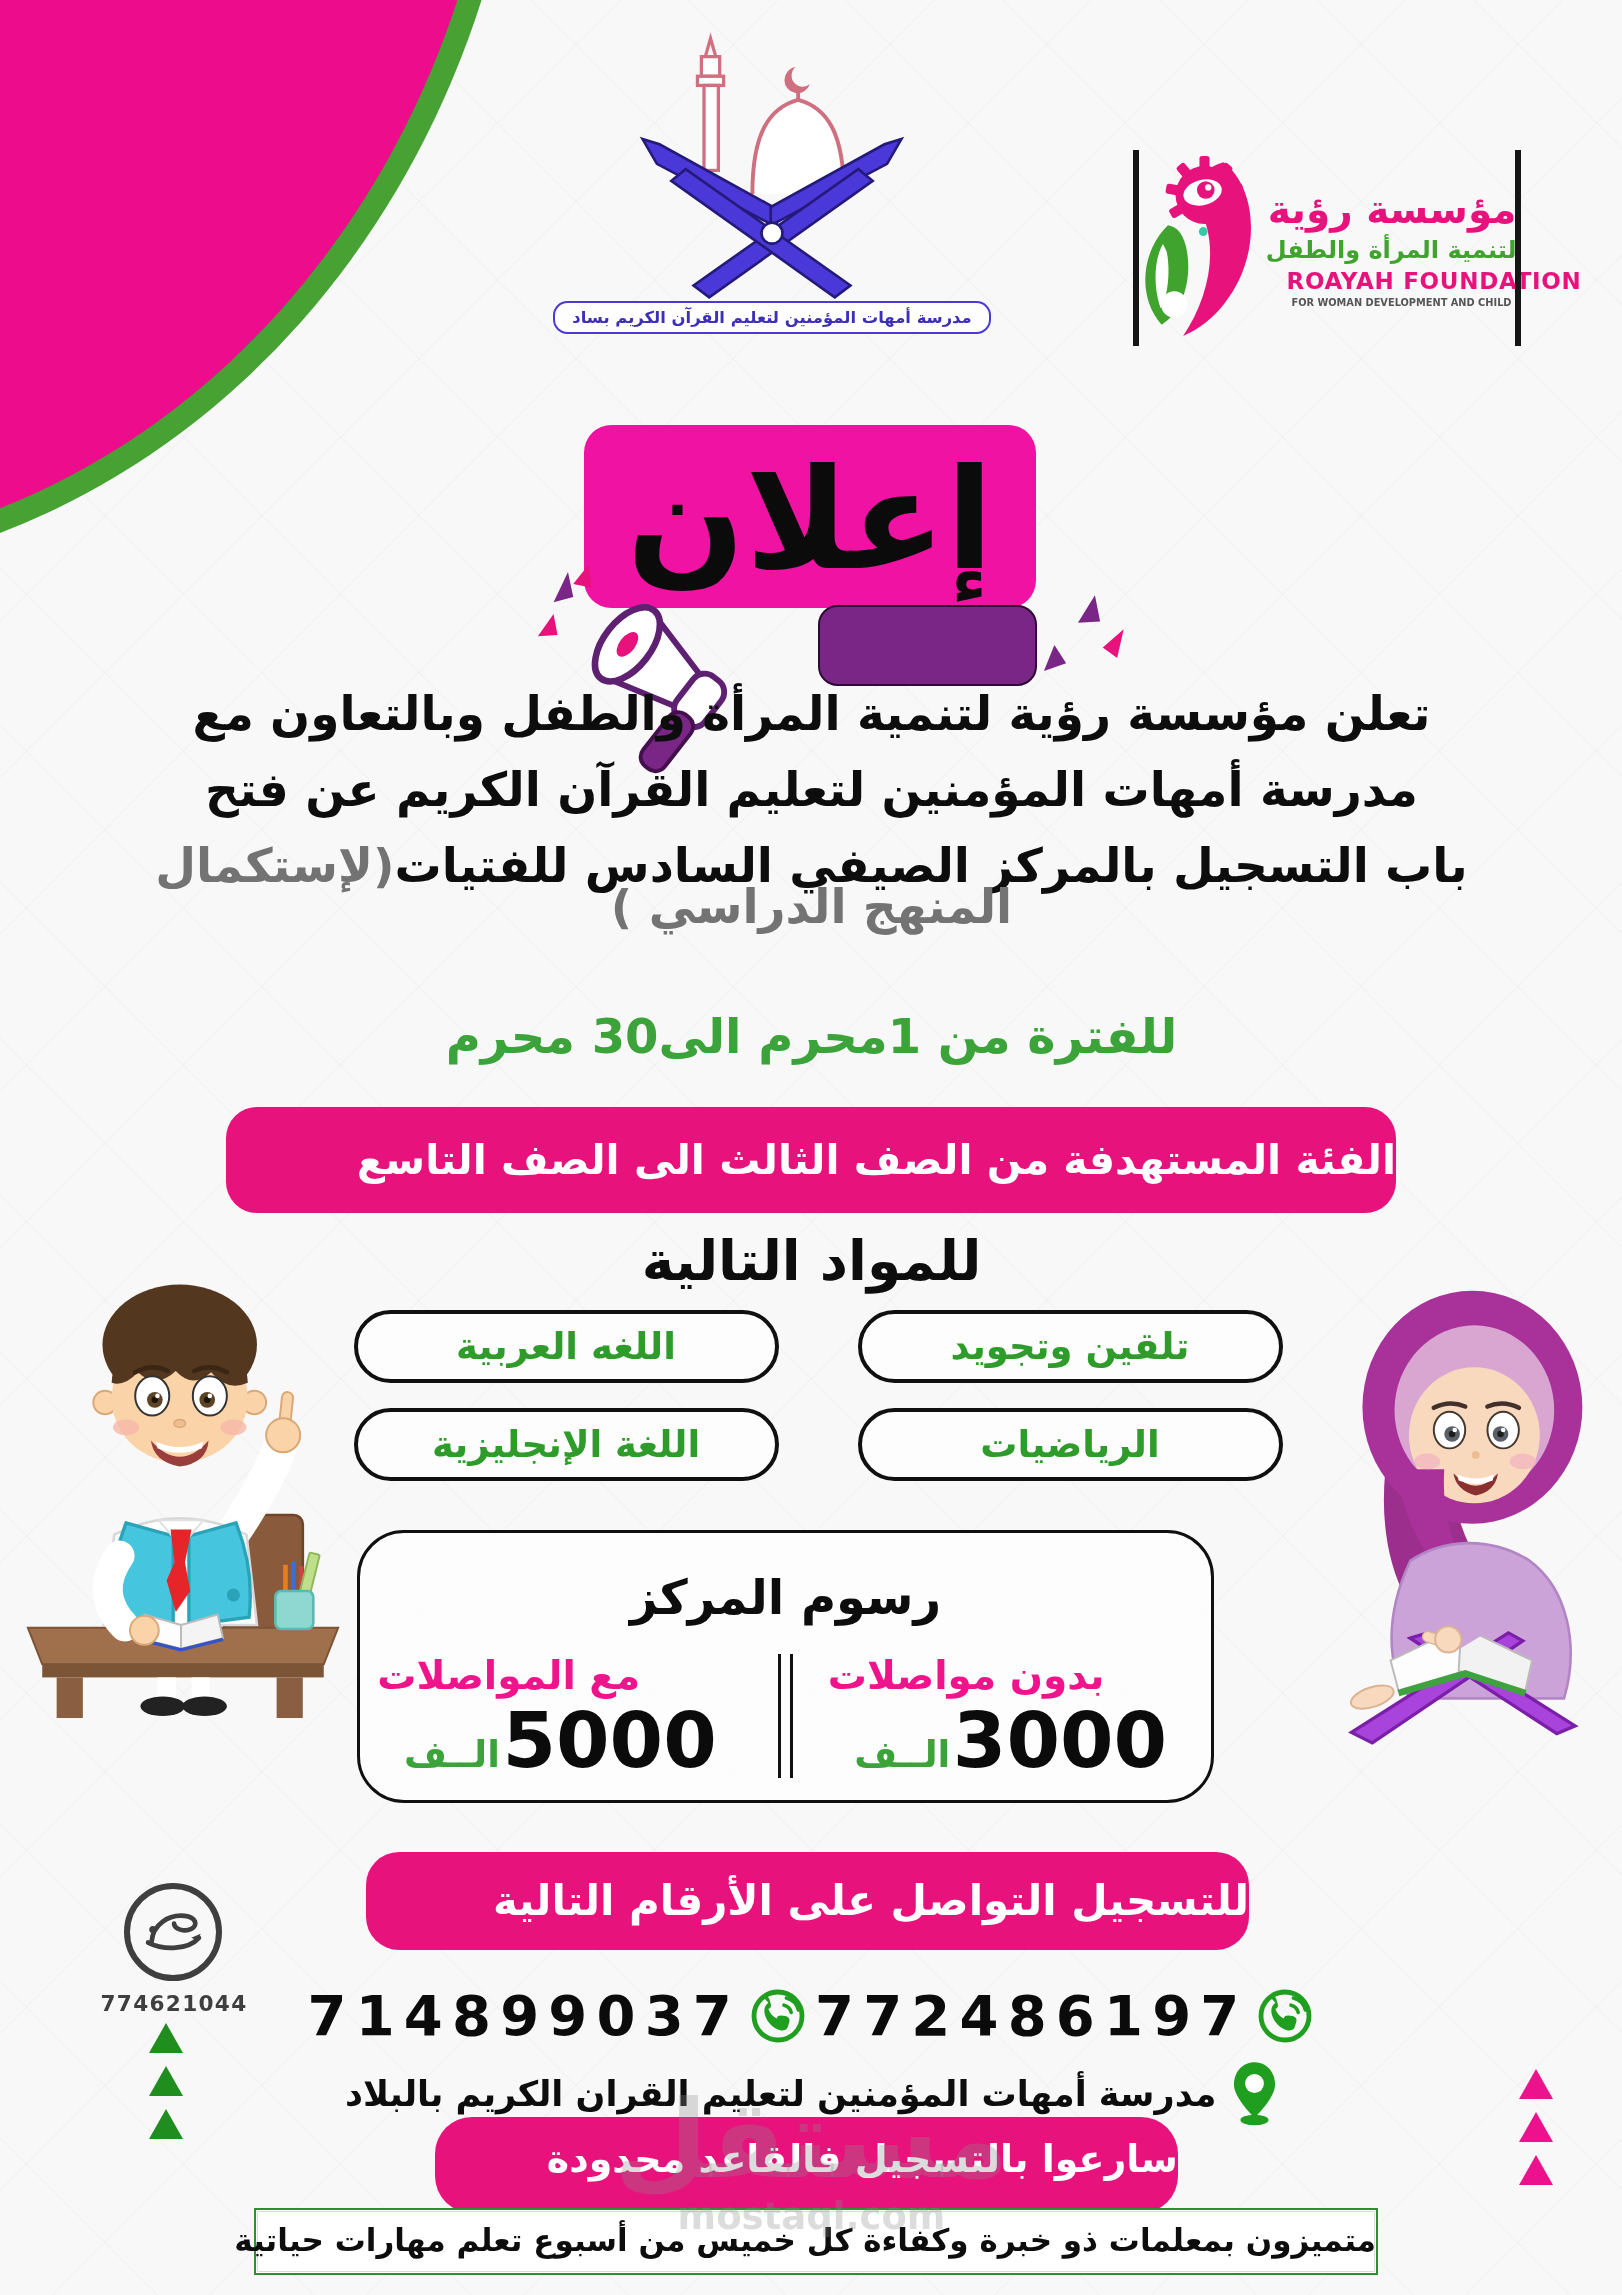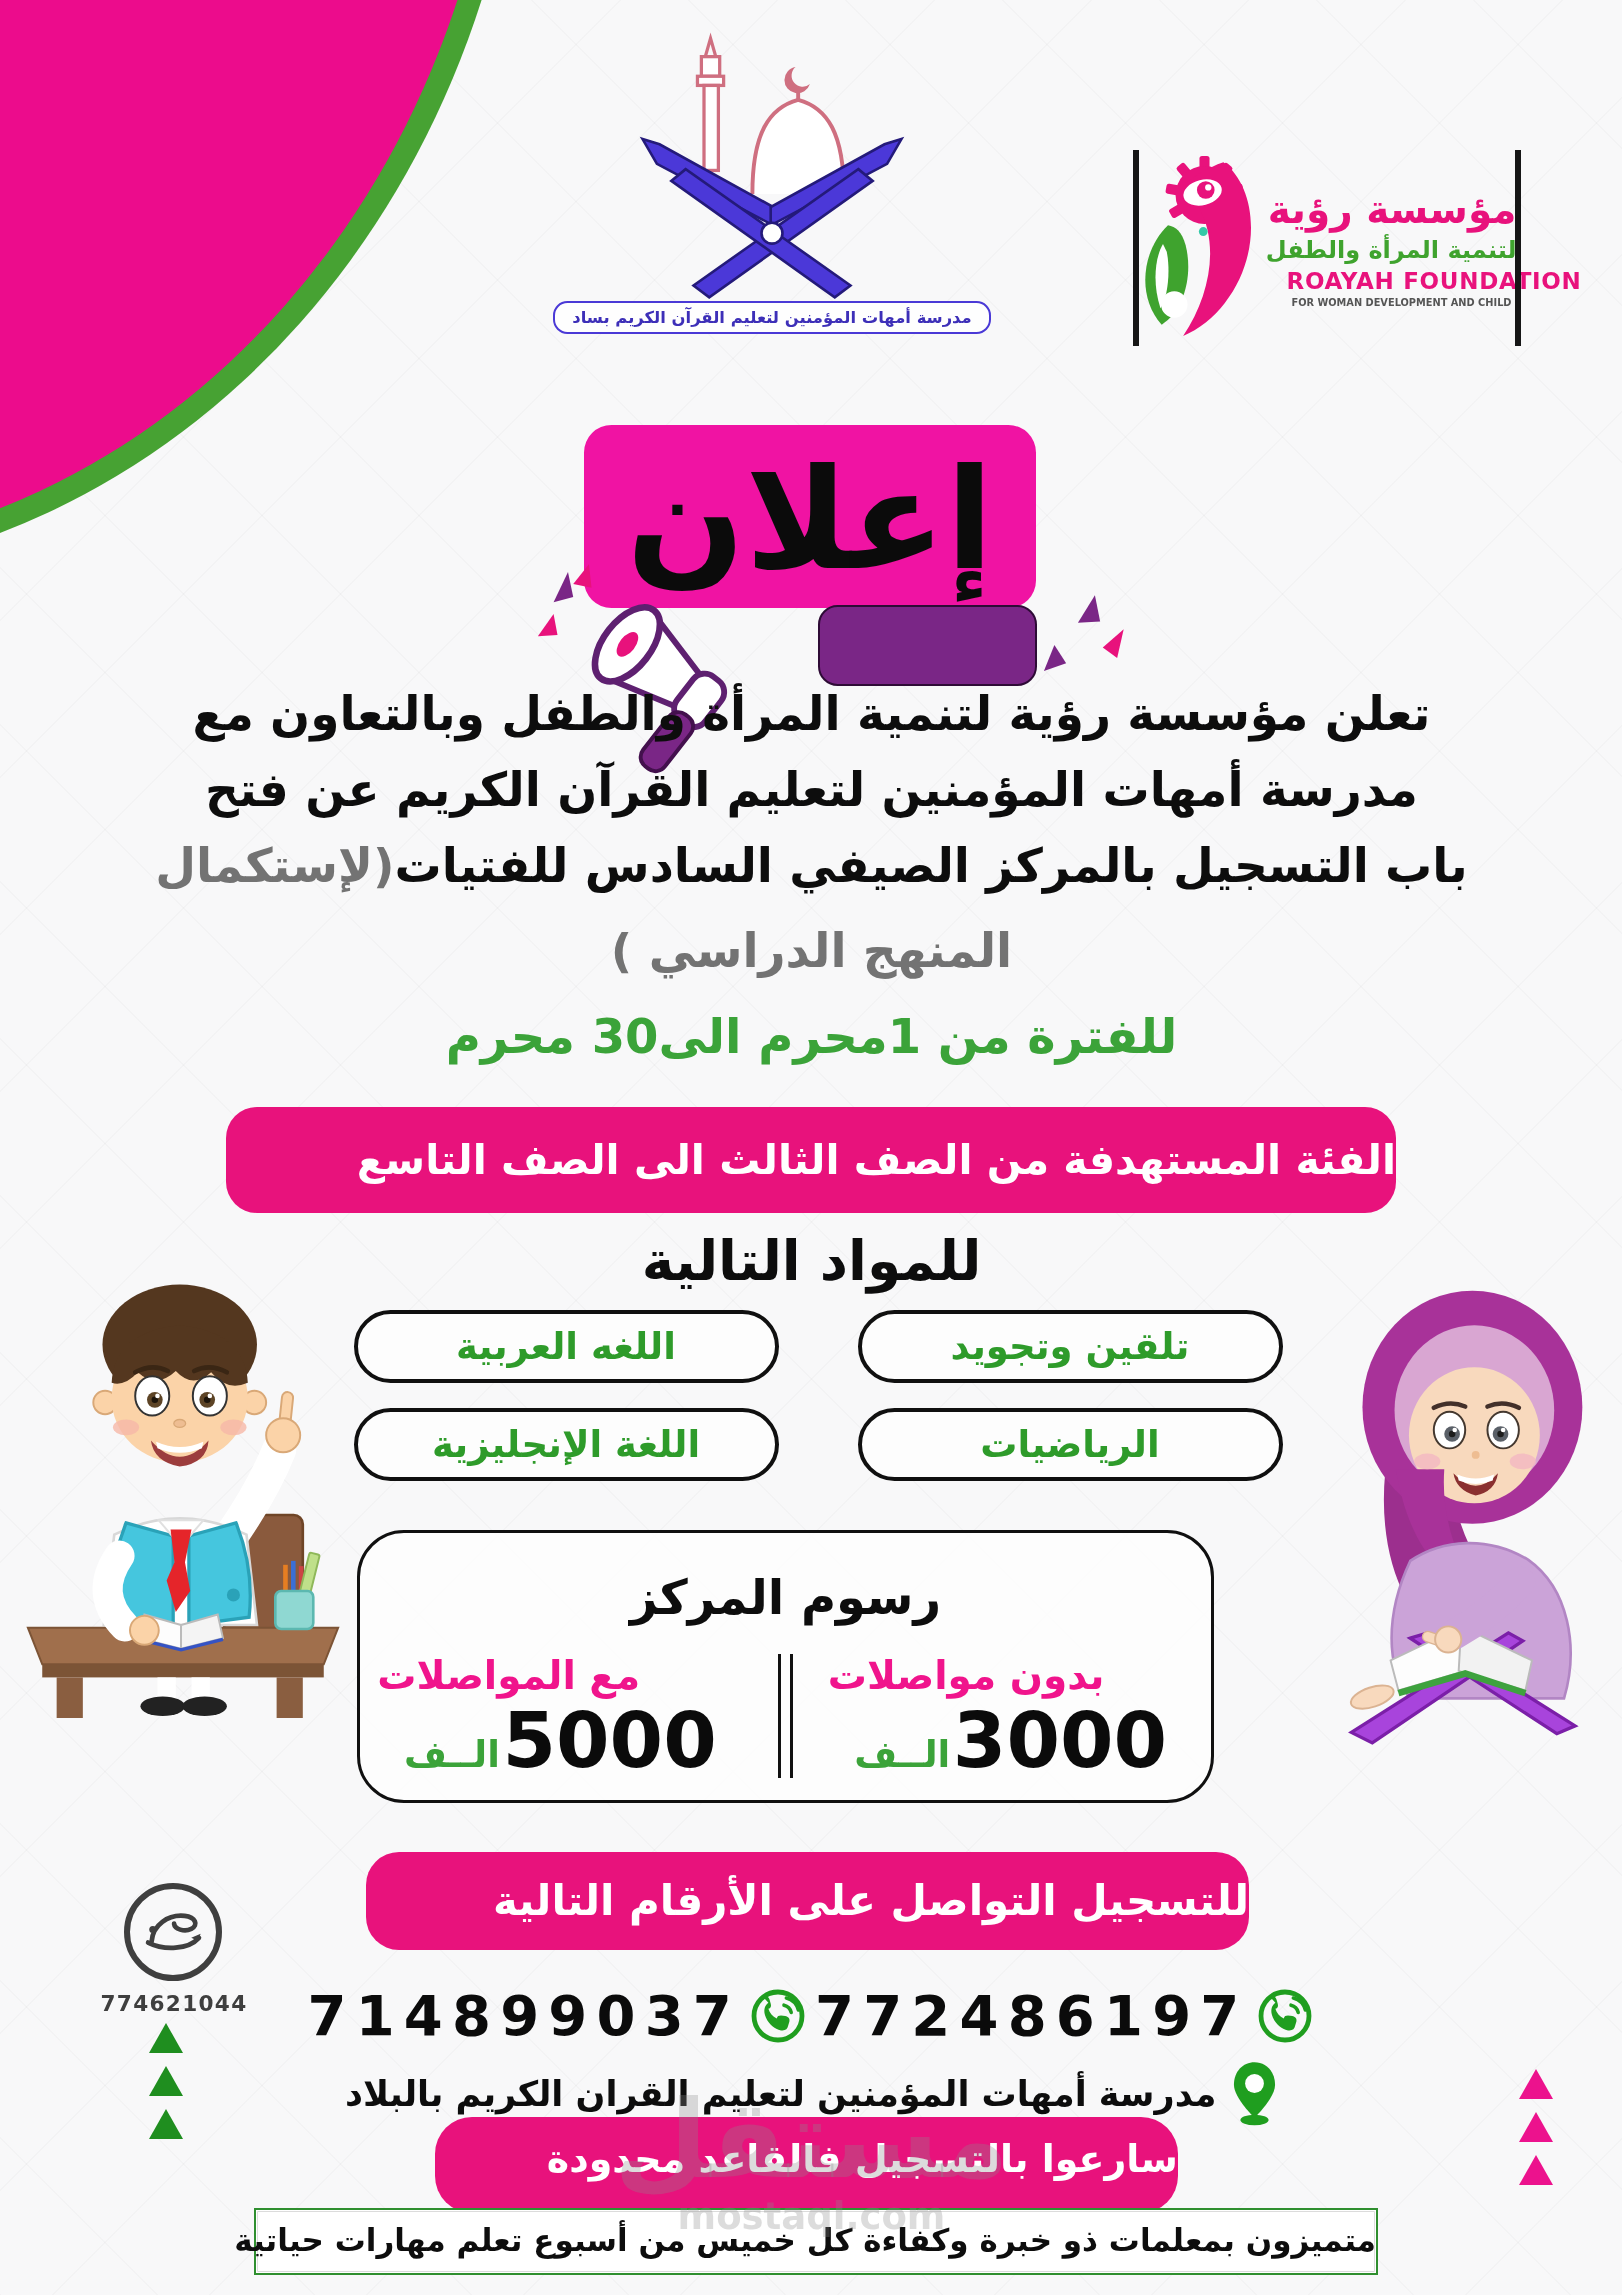--- a/index.html
+++ b/index.html
@@ -172,21 +172,21 @@
     <polygon points="22,96 6,136 40,124" fill="#7A2686"></polygon>
     <polygon points="58,62 84,20 92,60" fill="#7A2686"></polygon>
     <polygon points="96,100 128,72 118,116" fill="#E8127C"></polygon>
   </svg>
 
   <div class="abs z intro-line ar" style="top:686px;">تعلن مؤسسة رؤية لتنمية المرأة والطفل وبالتعاون مع</div>
   <div class="abs z intro-line ar" style="top:762px;">مدرسة أمهات المؤمنين لتعليم القرآن الكريم عن فتح</div>
   <div class="abs z intro-line ar" style="top:838px;">
     <span>باب التسجيل  بالمركز الصيفي السادس للفتيات</span><span class="pink-text">(لإستكمال</span>
   </div>
-  <div class="abs z intro-line ar pink-text" style="top:923px;">المنهج الدراسي )</div>
+  <div class="abs z intro-line ar pink-text" style="top:879px;">المنهج الدراسي )</div>
   <div class="abs z period ar">للفترة من 1محرم الى30 محرم</div>
 
   <div class="abs z banner target-banner ar">الفئة المستهدفة من الصف الثالث الى الصف التاسع</div>
 
   <div class="abs z subjects-heading ar nowrap">للمواد التالية</div>
   <div class="abs z pills">
     <div class="pill ar">تلقين وتجويد</div>
     <div class="pill ar">اللغه العربية</div>
     <div class="pill ar">الرياضيات</div>
     <div class="pill ar">اللغة الإنجليزية</div>

